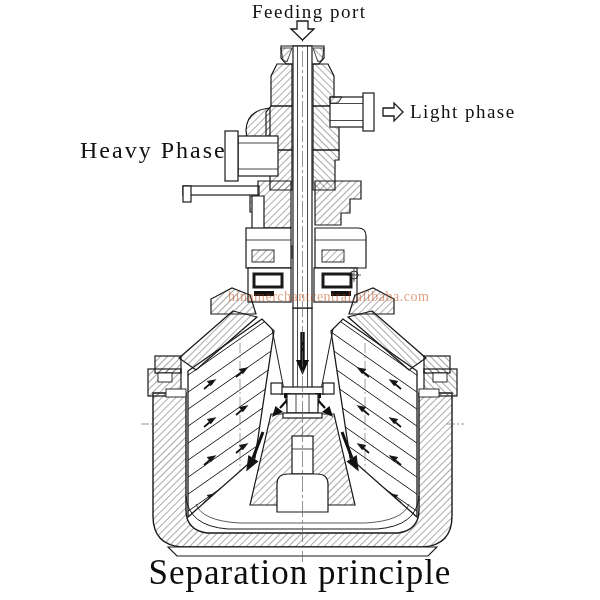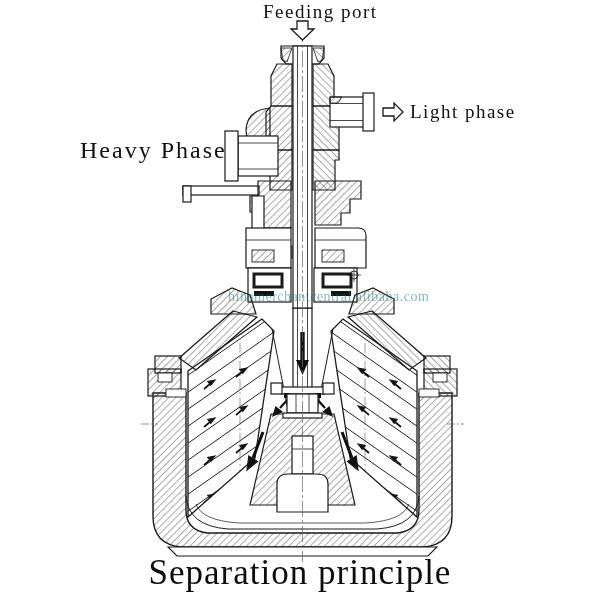--- a/index.html
+++ b/index.html
@@ -1,25 +1,25 @@
 <!DOCTYPE html>
 <html><head>
 <meta charset="utf-8">
 <style>
   html,body{margin:0;padding:0;}
   body{width:600px;height:600px;background:#fff;overflow:hidden;
        font-family:"Liberation Serif", serif;}
   .canvas{position:relative;width:600px;height:600px;background:#fff;}
   svg{position:absolute;left:0;top:0;}
   .lbl{position:absolute;color:#111;white-space:nowrap;}
-  .lbl-feeding{left:252px;top:1px;font-size:19px;letter-spacing:1.5px;margin-left:11px;}
+  .lbl-feeding{left:252px;top:1px;font-size:19px;letter-spacing:1.5px;}
   .lbl-light{left:410px;top:101px;font-size:19px;letter-spacing:1.5px;}
   .lbl-heavy{left:80px;top:137px;font-size:24px;letter-spacing:2px;}
   .wm{position:absolute;left:228px;top:289px;font-size:14px;letter-spacing:.5px;
-      color:#0f766e;opacity:.5;}
+      color:#c2410c;opacity:.5;}
   .title{position:absolute;left:0;top:553px;width:600px;text-align:center;
          font-size:35px;letter-spacing:1px;color:#0d0d0d;}
 </style>
 </head>
 <body>
 
 <div class="canvas">
 
 <svg width="600" height="600" viewBox="0 0 600 600">
   <defs>

